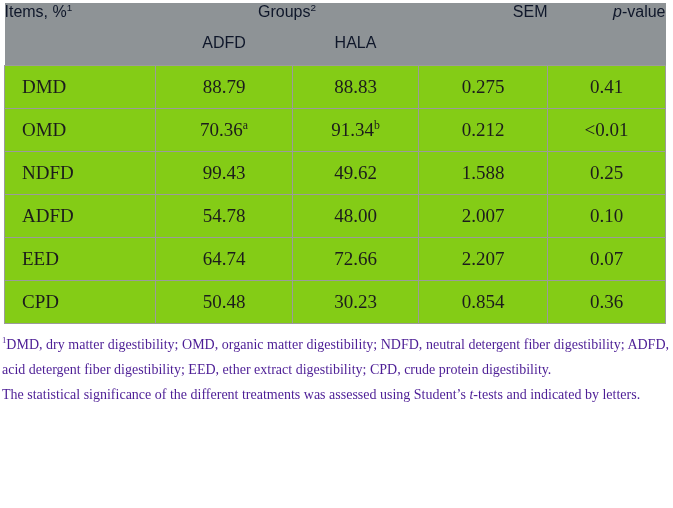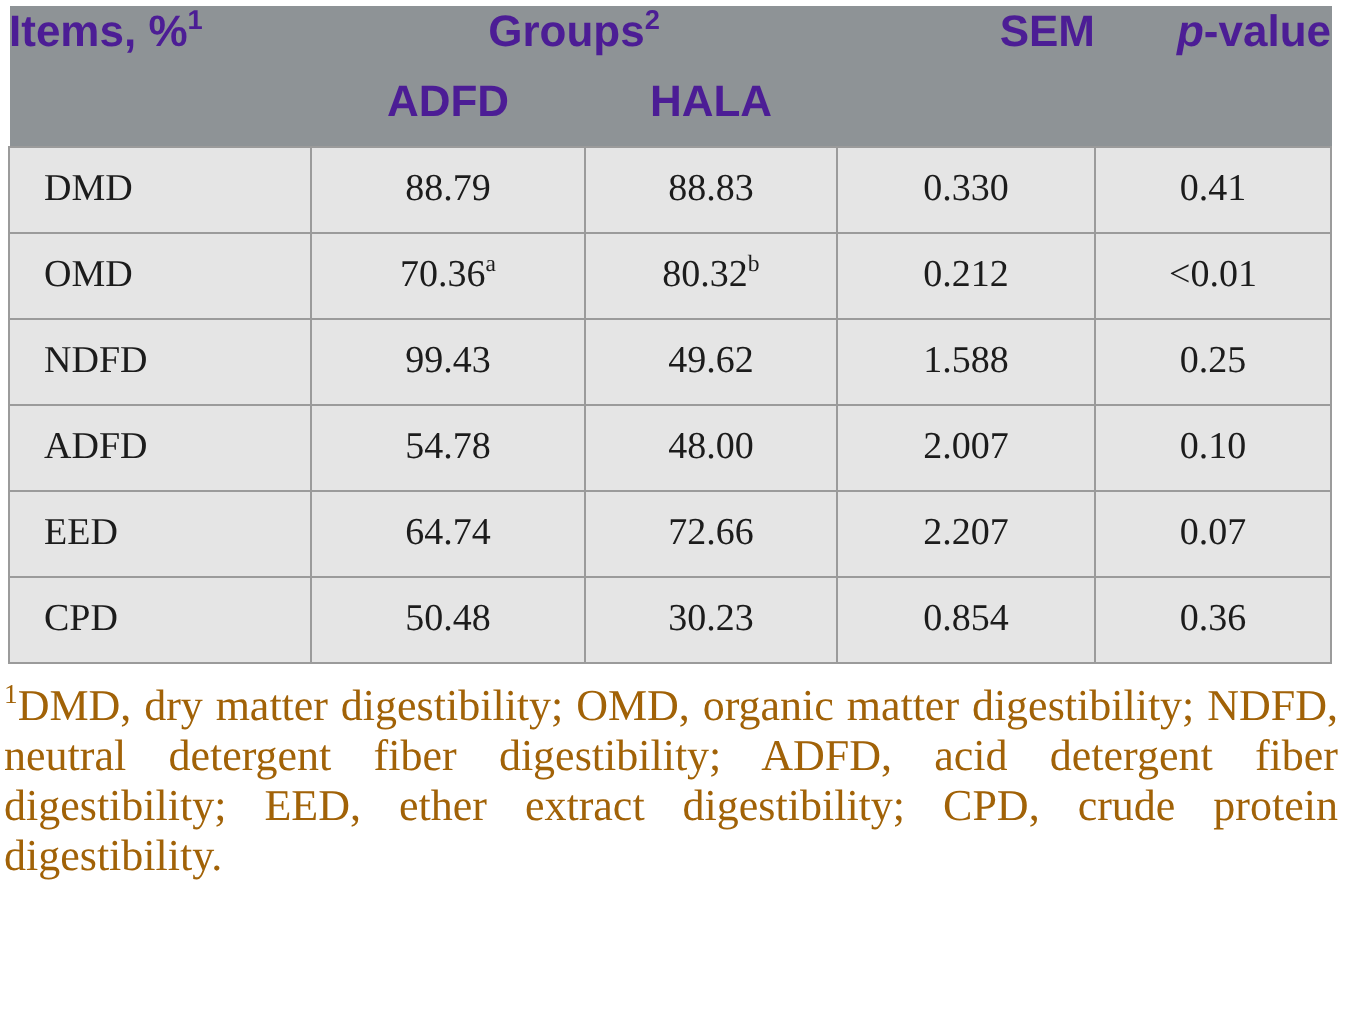--- a/index.html
+++ b/index.html
@@ -18,24 +18,24 @@
   }
 
   
   table.digest {
     border-collapse: collapse;
     table-layout: fixed;
     width: 661px;
   }
   table.digest thead th {
     background: #8e9396;
-    color: #4c1d95;
+    color: #0f172a;
     font-family: "Liberation Sans", "DejaVu Sans", sans-serif;
-    font-weight: 700;
-    font-size: 22px;
+    font-weight: 400;
+    font-size: 16px;
     border: none;
     padding: 0;
   }
   th.items-h {
     text-align: left;
     vertical-align: top;
     padding: 10px 0 0 17px;
     height: 45px;
   }
   th.groups-h {
@@ -57,40 +57,40 @@
   }
   th.lala-h, th.hala-h { border-left: 2px solid #ffffff; }
 
   table.digest tbody td {
     border: 1px solid #9b9b9b;
     font-size: 19px;
     color: #1c1c1c;
     text-align: center;
     height: 42px;
     padding: 0;
-    background: #e5e5e5;
+    background: #84cc16;
   }
   table.digest tbody td.item-cell {
     text-align: left;
     padding-left: 17px;
   }
   sup {
     font-size: 0.62em;
     line-height: 0;
     vertical-align: super;
   }
   .p-h i, .fn i { font-style: italic; }
 
   
   .footnotes {
     margin: 8px 2px 0 -2px;
     width: 667px;
-    font-size: 22px;
+    font-size: 14px;
     line-height: 25px;
-    color: #a16207;
+    color: #4c1d95;
     text-align: justify;
   }
   .footnotes p { margin: 0; }
 </style>
 </head>
 <body>
 
 <div class="page">
 
   <table class="digest">
@@ -111,27 +111,27 @@
       <tr class="sub-row">
         <th class="lala-h">ADFD</th>
         <th class="hala-h">HALA</th>
       </tr>
     </thead>
     <tbody>
       <tr>
         <td class="item-cell">DMD</td>
         <td><span>88.79</span><sup></sup></td>
         <td><span>88.83</span><sup></sup></td>
-        <td>0.330</td>
+        <td>0.275</td>
         <td>0.41</td>
       </tr>
       <tr>
         <td class="item-cell">OMD</td>
         <td><span>70.36</span><sup>a</sup></td>
-        <td><span>80.32</span><sup>b</sup></td>
+        <td><span>91.34</span><sup>b</sup></td>
         <td>0.212</td>
         <td>&lt;0.01</td>
       </tr>
       <tr>
         <td class="item-cell">NDFD</td>
         <td><span>99.43</span><sup></sup></td>
         <td><span>49.62</span><sup></sup></td>
         <td>1.588</td>
         <td>0.25</td>
       </tr>
@@ -154,15 +154,16 @@
         <td><span>50.48</span><sup></sup></td>
         <td><span>30.23</span><sup></sup></td>
         <td>0.854</td>
         <td>0.36</td>
       </tr>
     </tbody>
   </table>
 
   <div class="footnotes">
     <p class="fn"><sup>1</sup><span>DMD, dry matter digestibility; OMD, organic matter digestibility; NDFD, neutral detergent fiber digestibility; ADFD, acid detergent fiber digestibility; EED, ether extract digestibility; CPD, crude protein digestibility.</span></p>
+    <p class="fn"><span>The statistical significance of the different treatments was assessed using Student’s </span><i>t</i><span>-tests and indicated by letters.</span></p>
   </div>
 
 </div>
 
 </body></html>

